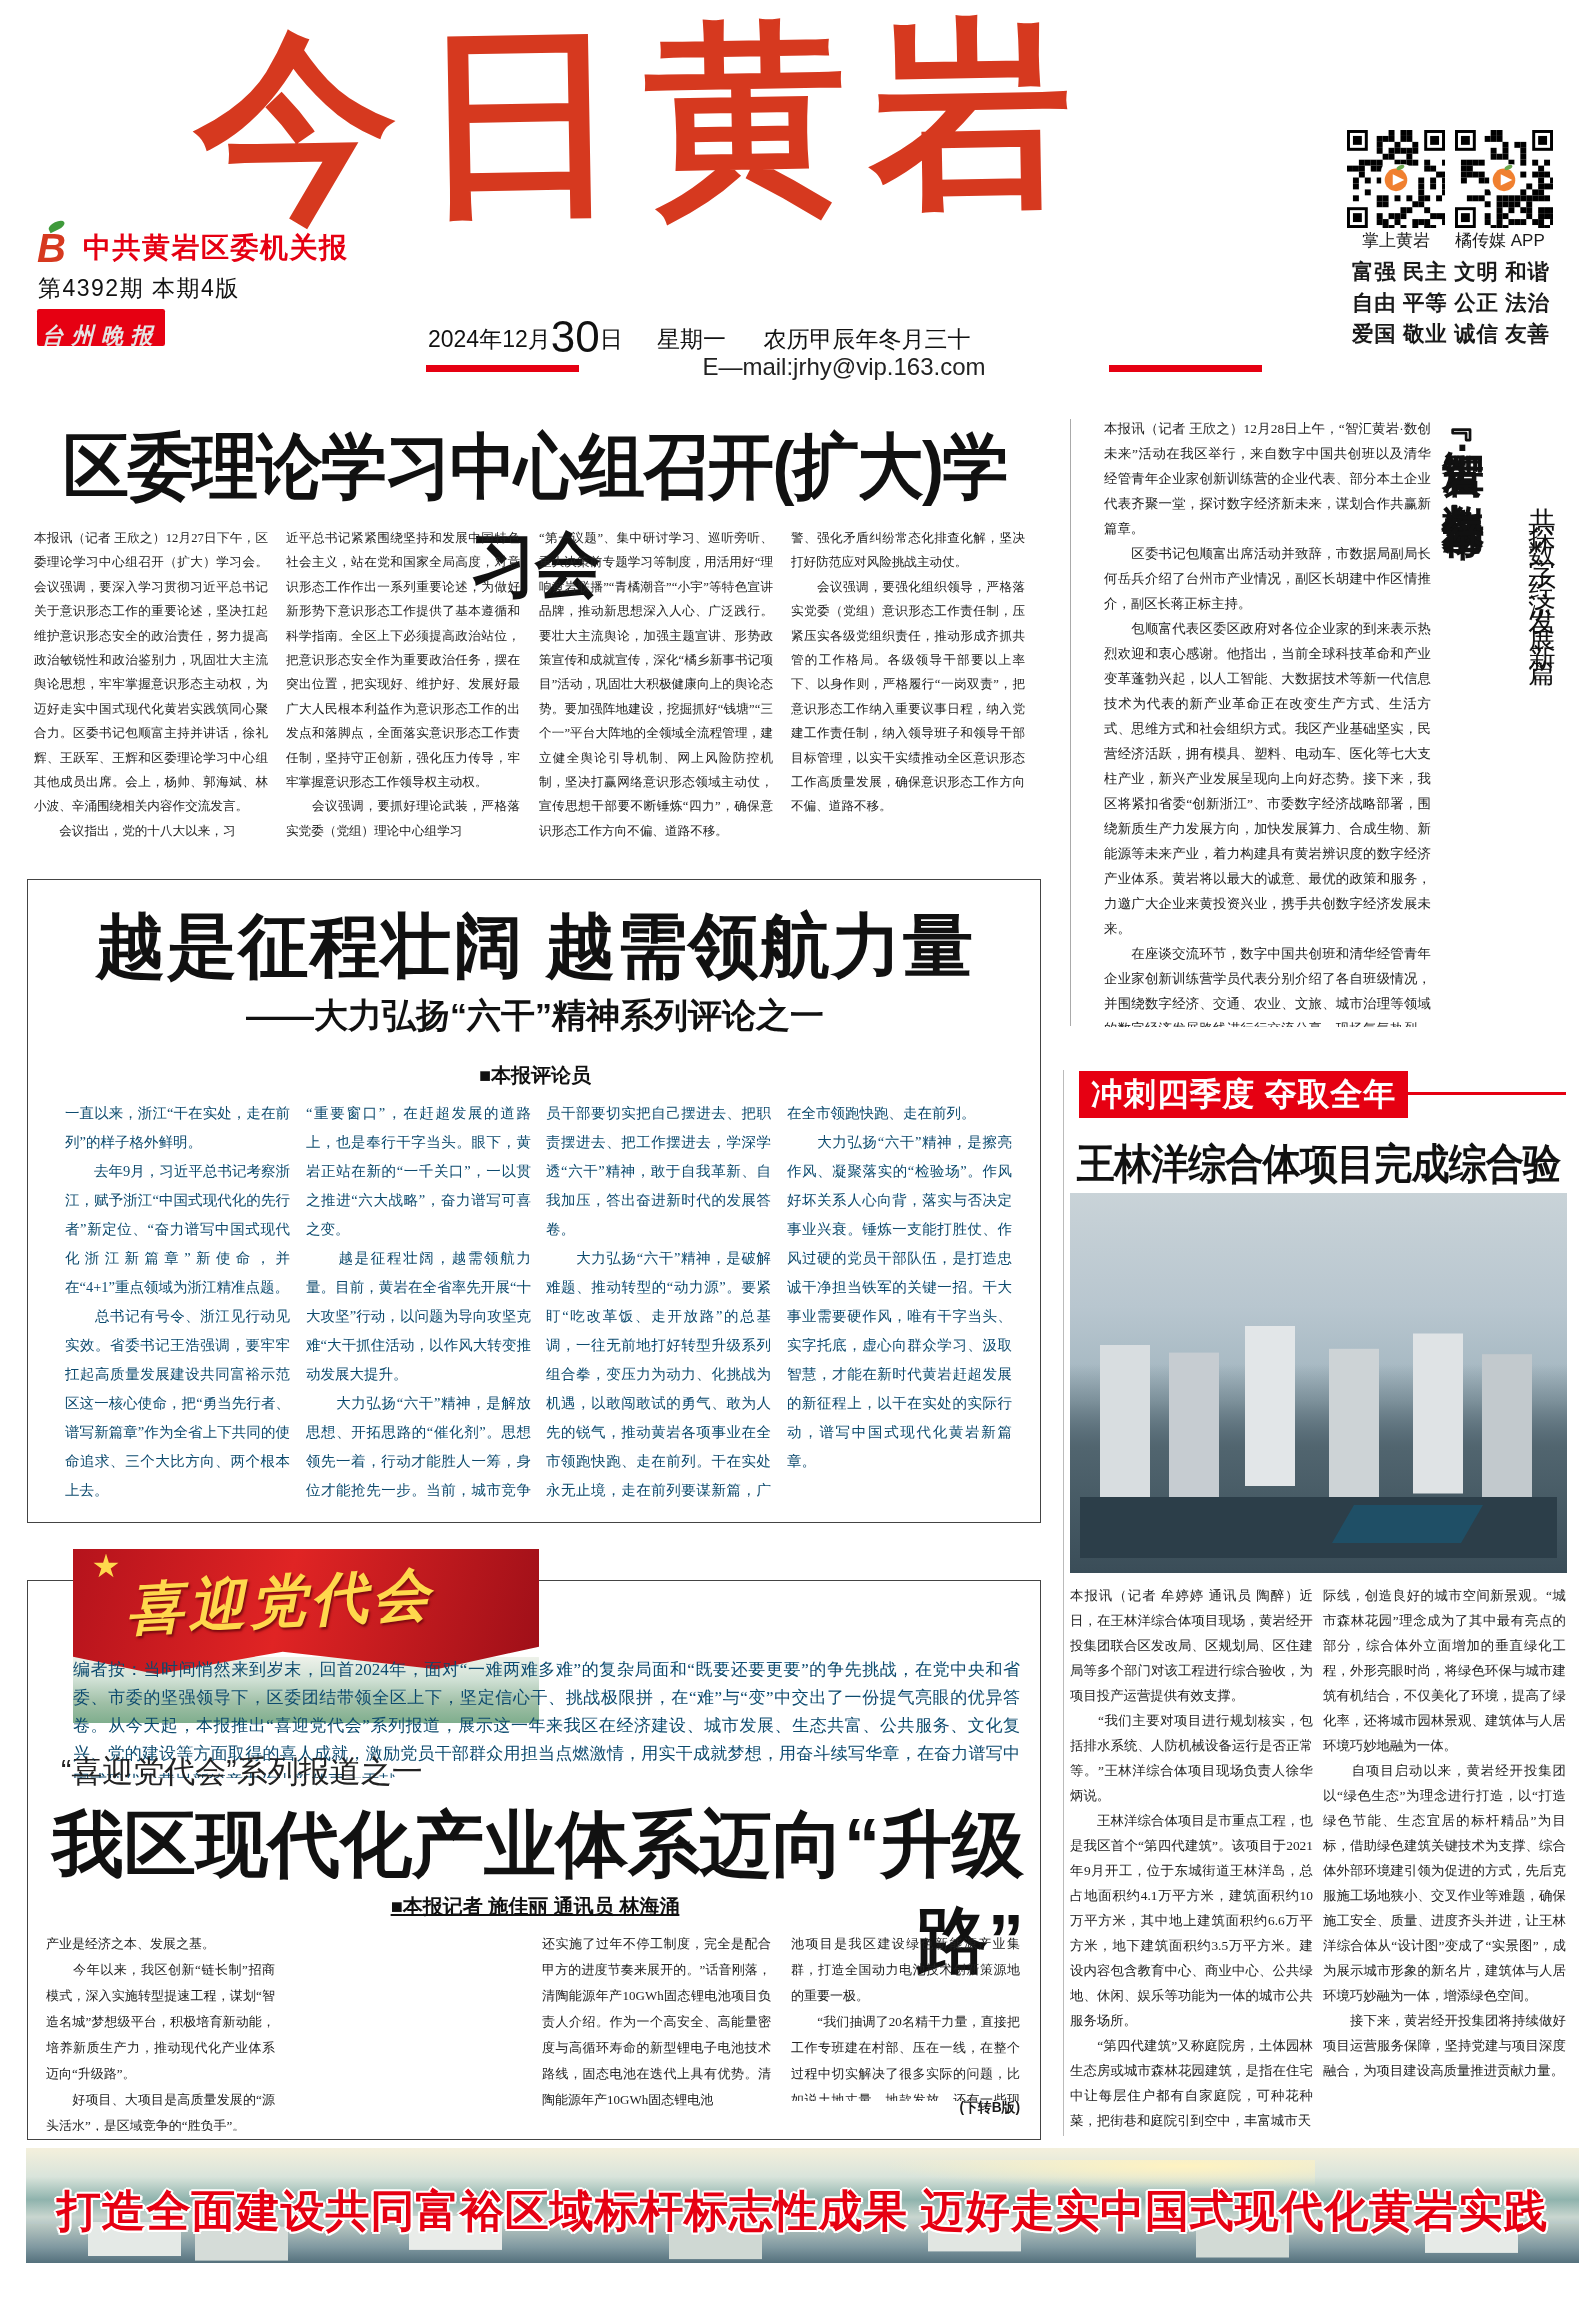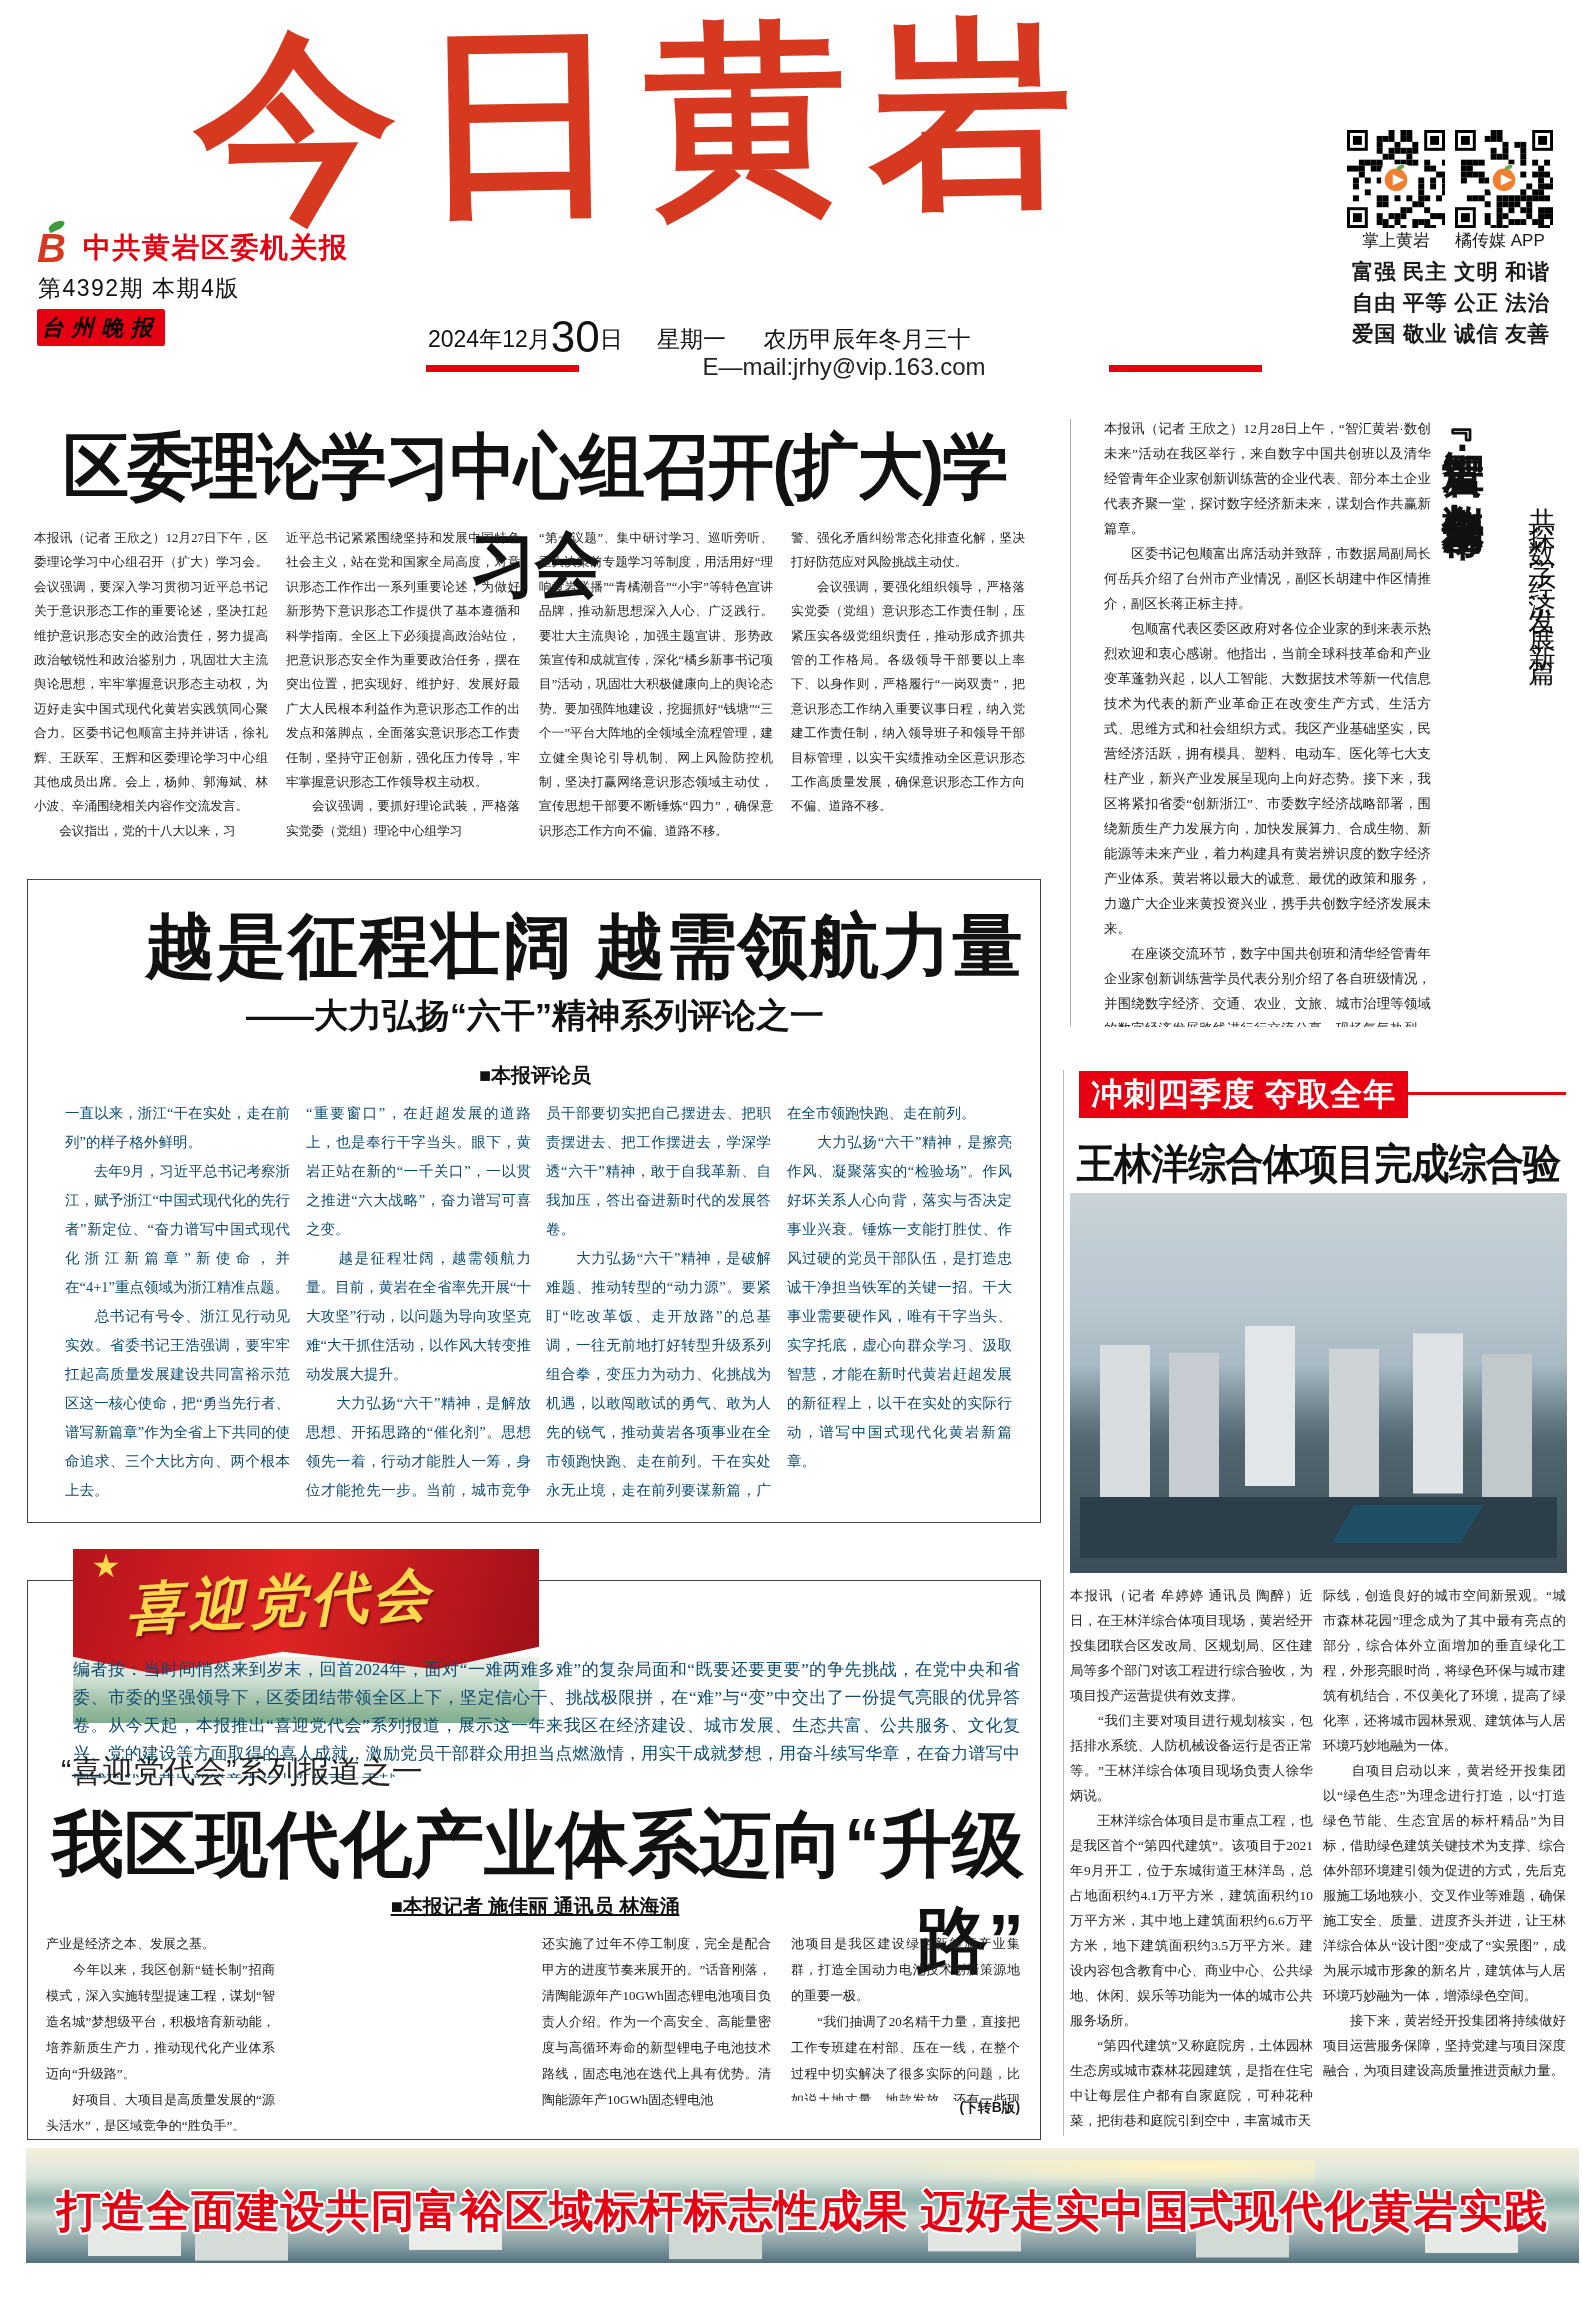--- a/index.html
+++ b/index.html
@@ -28,21 +28,21 @@
 
   <div class="abs masthead" style="left:195px;top:11.5px;">今日黄岩</div>
 
   <div class="abs" style="left:37px;top:228px;width:37px;height:40px;">
     <div style="position:absolute;left:10.7px;top:-6.1px;width:17px;height:7.6px;background:#3f9a3b;border-radius:50% 50% 50% 0;transform:rotate(-25deg);"></div>
     <div style="font-family:'Liberation Sans',sans-serif;font-weight:900;font-style:italic;font-size:40px;color:#d6391f;line-height:40px;">B</div>
   </div>
   <div class="abs hd" style="left:83px;top:229px;font-size:28px;color:#e60012;letter-spacing:1.5px;">中共黄岩区委机关报</div>
   <div class="abs" style="left:38px;top:273px;font-size:23px;font-family:'Liberation Sans',sans-serif;color:#111;letter-spacing:1.5px;">第4392期  本期4版</div>
   <div class="abs redbar" style="left:37px;top:309px;width:128px;height:37px;border-radius:2.3px;">
-    <div style="color:#000000;font-size:22px;font-weight:bold;font-family:'DejaVu Serif',serif;font-style:italic;text-align:center;line-height:37px;letter-spacing:7.6px;">台州晚报</div>
+    <div style="color:#e5e5e5;font-size:22px;font-weight:bold;font-family:'DejaVu Serif',serif;font-style:italic;text-align:center;line-height:37px;letter-spacing:7.6px;margin-top:8px;">台州晚报</div>
   </div>
 
   <div class="abs" style="left:428px;top:312px;width:840px;font-family:'Liberation Sans',sans-serif;color:#111;white-space:nowrap;">
     <span style="font-size:23px;">2024年12月</span><span style="font-size:44px;font-weight:500;vertical-align:-4.6px;">30</span><span style="font-size:23px;">日</span>
     <span style="font-size:23px;margin-left:31px;">星期一</span>
     <span style="font-size:23px;margin-left:34px;text-align:right;">农历甲辰年冬月三十</span>
   </div>
   <div class="abs redbar" style="left:426px;top:365px;width:153px;height:6.9px;"></div>
   <div class="abs redbar" style="left:1109px;top:365px;width:153px;height:6.9px;"></div>
   <div class="abs" style="left:579px;top:353px;width:530px;text-align:center;font-size:24px;font-family:'Liberation Sans',sans-serif;color:#222;">E—mail:jrhy@vip.163.com</div>
@@ -306,21 +306,21 @@
 
   <div class="abs bodycol2 prelines" style="left:1070px;top:1583px;width:243px;height:552px;">本报讯（记者 牟婷婷 通讯员 陶醉）近日，在王林洋综合体项目现场，黄岩经开投集团联合区发改局、区规划局、区住建局等多个部门对该工程进行综合验收，为项目投产运营提供有效支撑。
 　　“我们主要对项目进行规划核实，包括排水系统、人防机械设备运行是否正常等。”王林洋综合体项目现场负责人徐华炳说。
 　　王林洋综合体项目是市重点工程，也是我区首个“第四代建筑”。该项目于2021年9月开工，位于东城街道王林洋岛，总占地面积约4.1万平方米，建筑面积约10万平方米，其中地上建筑面积约6.6万平方米，地下建筑面积约3.5万平方米。建设内容包含教育中心、商业中心、公共绿地、休闲、娱乐等功能为一体的城市公共服务场所。
 　　“第四代建筑”又称庭院房，土体园林生态房或城市森林花园建筑，是指在住宅中让每层住户都有自家庭院，可种花种菜，把街巷和庭院引到空中，丰富城市天</div>
   <div class="abs bodycol2 prelines" style="left:1323px;top:1583px;width:243px;height:552px;">际线，创造良好的城市空间新景观。“城市森林花园”理念成为了其中最有亮点的部分，综合体外立面增加的垂直绿化工程，外形亮眼时尚，将绿色环保与城市建筑有机结合，不仅美化了环境，提高了绿化率，还将城市园林景观、建筑体与人居环境巧妙地融为一体。
 　　自项目启动以来，黄岩经开投集团以“绿色生态”为理念进行打造，以“打造绿色节能、生态宜居的标杆精品”为目标，借助绿色建筑关键技术为支撑、综合体外部环境建引领为促进的方式，先后克服施工场地狭小、交叉作业等难题，确保施工安全、质量、进度齐头并进，让王林洋综合体从“设计图”变成了“实景图”，成为展示城市形象的新名片，建筑体与人居环境巧妙融为一体，增添绿色空间。
 　　接下来，黄岩经开投集团将持续做好项目运营服务保障，坚持党建与项目深度融合，为项目建设高质量推进贡献力量。</div>
 
   <div class="abs boxed" style="left:27px;top:879px;width:1012px;height:642px;"></div>
-  <div class="abs hd" style="left:46px;top:900px;width:978px;text-align:right;font-size:70px;letter-spacing:1.5px;">越是征程壮阔  越需领航力量</div>
+  <div class="abs hd" style="left:46px;top:900px;width:978px;text-align:center;font-size:70px;letter-spacing:1.5px;">越是征程壮阔  越需领航力量</div>
   <div class="abs" style="left:46px;top:993px;width:978px;text-align:center;font-size:34px;font-family:'Liberation Sans',sans-serif;font-weight:600;color:#111;">——大力弘扬“六干”精神系列评论之一</div>
   <div class="abs hd" style="left:46px;top:1062px;width:978px;text-align:center;font-size:20px;">■本报评论员</div>
   <div class="abs kaiti prelines" style="left:65px;top:1099px;width:225px;height:409px;">一直以来，浙江“干在实处，走在前列”的样子格外鲜明。
 　　去年9月，习近平总书记考察浙江，赋予浙江“中国式现代化的先行者”新定位、“奋力谱写中国式现代化浙江新篇章”新使命，并在“4+1”重点领域为浙江精准点题。
 　　总书记有号令、浙江见行动见实效。省委书记王浩强调，要牢牢扛起高质量发展建设共同富裕示范区这一核心使命，把“勇当先行者、谱写新篇章”作为全省上下共同的使命追求、三个大比方向、两个根本上去。
 　　关键在干，关键靠干部。12月21日，全市干部大会提出，要大力弘扬“六干”精神，始终以担当作为姿态忠实践行“八八战略”、奋力打造</div>
   <div class="abs kaiti prelines" style="left:306px;top:1099px;width:225px;height:409px;">“重要窗口”，在赶超发展的道路上，也是奉行干字当头。眼下，黄岩正站在新的“一千关口”，一以贯之推进“六大战略”，奋力谱写可喜之变。
 　　越是征程壮阔，越需领航力量。目前，黄岩在全省率先开展“十大攻坚”行动，以问题为导向攻坚克难“大干抓住活动，以作风大转变推动发展大提升。
 　　大力弘扬“六干”精神，是解放思想、开拓思路的“催化剂”。思想领先一着，行动才能胜人一筹，身位才能抢先一步。当前，城市竞争百舸争流、并常澎湃，黄岩面临标兵渐远、追兵日近的严峻考验。不管是现代产业培育，还是全域土地综合整治，抑或是城市能级提升，都离不开思想大解放、视野大开阔、境界大提升。</div>
   <div class="abs kaiti prelines" style="left:546px;top:1099px;width:225px;height:409px;">员干部要切实把自己摆进去、把职责摆进去、把工作摆进去，学深学透“六干”精神，敢于自我革新、自我加压，答出奋进新时代的发展答卷。

